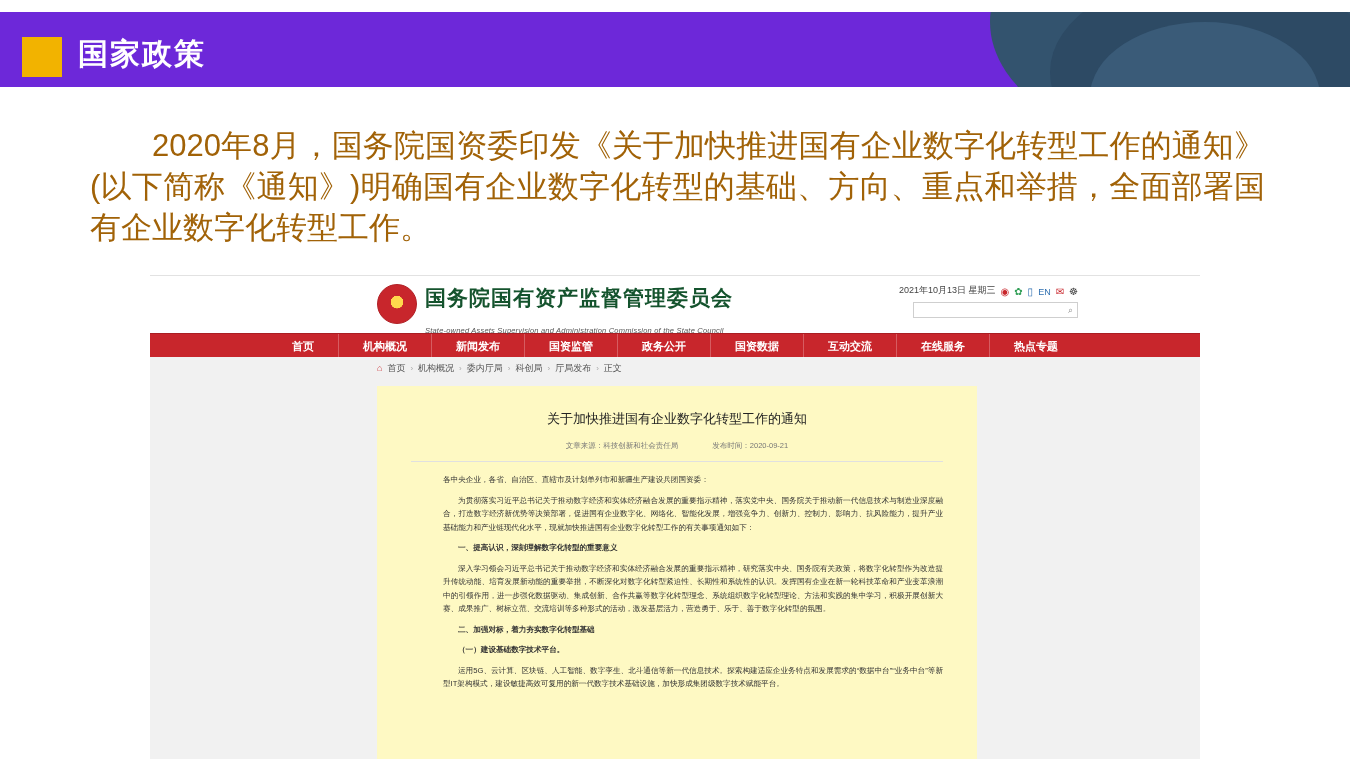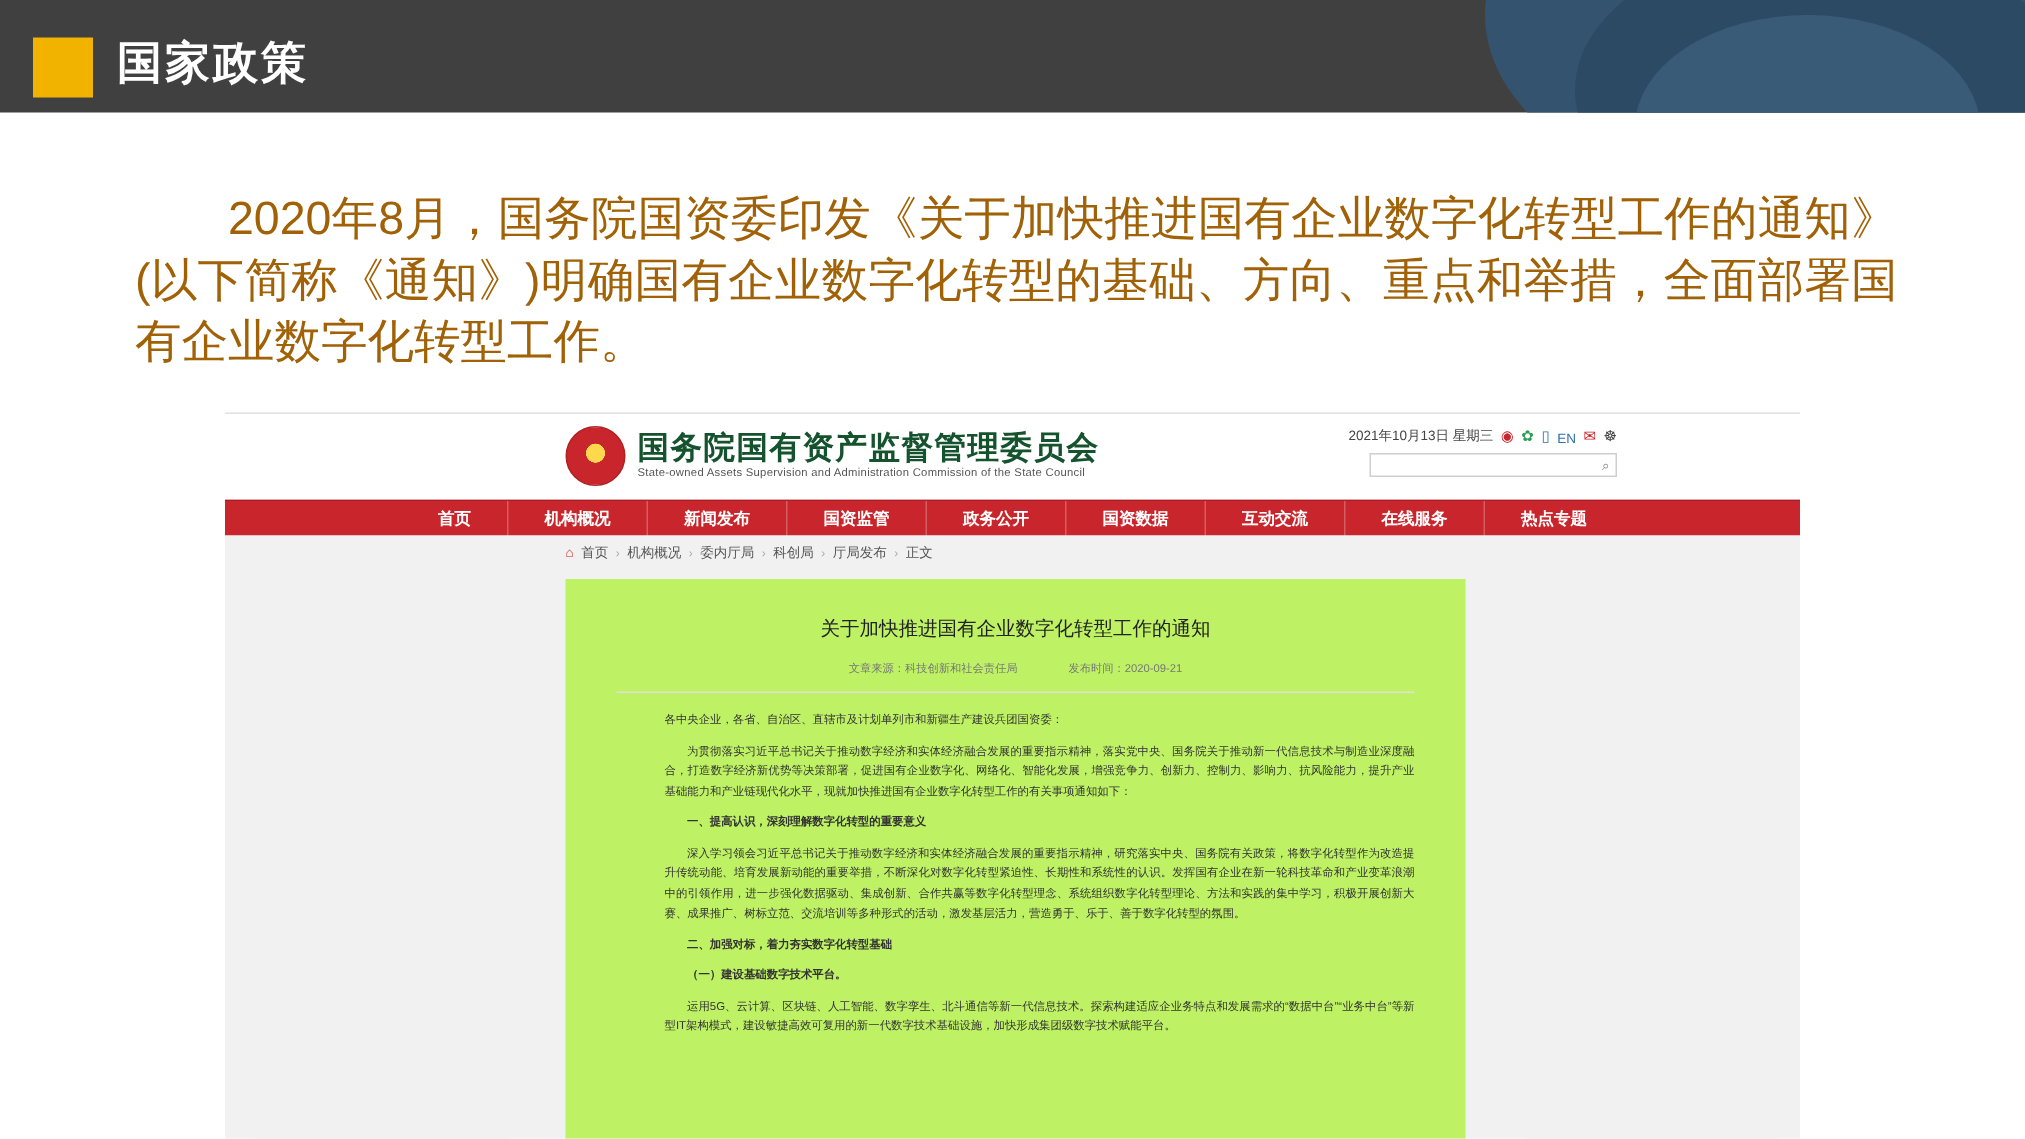--- a/index.html
+++ b/index.html
@@ -6,23 +6,23 @@
   body {
     width: 1350px; height: 759px;
     font-family: "Liberation Sans", sans-serif;
     background: #ffffff;
     overflow: hidden;
     position: relative;
   }
 
   
   .header-band {
-    position: absolute; top: 0; left: 0;
+    position: absolute; top: 12px; left: 0;
     width: 1350px; height: 75px;
-    background: #404040;
+    background: #6d28d9;
     overflow: hidden;
   }
   .header-arc-1 {
     position: absolute;
     right: -60px; top: -120px;
     width: 420px; height: 260px;
     border-radius: 50%;
     background: #33536e;
   }
   .header-arc-2 {
@@ -99,24 +99,25 @@
     color: #ffd84d; font-size: 13px; line-height: 1;
   }
   .site-name {
     position: absolute; left: 275px; top: 8px;
     color: #14532d;
     font-size: 21px;
     font-weight: bold;
     letter-spacing: 1px;
   }
   .site-name-en {
-    position: absolute; left: 275px; top: 34px;
+    position: absolute; left: 275px; top: 50px;
     color: #555;
     font-size: 7.5px;
     letter-spacing: .2px;
+    font-style: italic;
   }
   .top-meta {
     position: absolute; right: 122px; top: 8px;
     font-size: 9px; color: #444;
     display: flex; align-items: flex-end; gap: 5px;
   }
   .ic { font-size: 10px; line-height: 1; }
   .ic.red { color: #c8262c; }
   .ic.green { color: #2f9e55; }
   .ic.blue { color: #2f6fb0; }
@@ -165,21 +166,21 @@
     gap: 5px;
   }
   .crumb .home { color: #c8262c; font-size: 9px; }
   .crumb .sep { color: #aaa; font-size: 8px; }
 
   
   .article {
     position: absolute;
     left: 227px; top: 110px;
     width: 600px; height: 374px;
-    background: #bef264;
+    background: #fef9c3;
     padding: 18px 34px 0 34px;
   }
   .art-title {
     text-align: center;
     font-size: 13px;
     color: #222;
     font-weight: normal;
     margin-top: 6px;
   }
   .art-meta {

